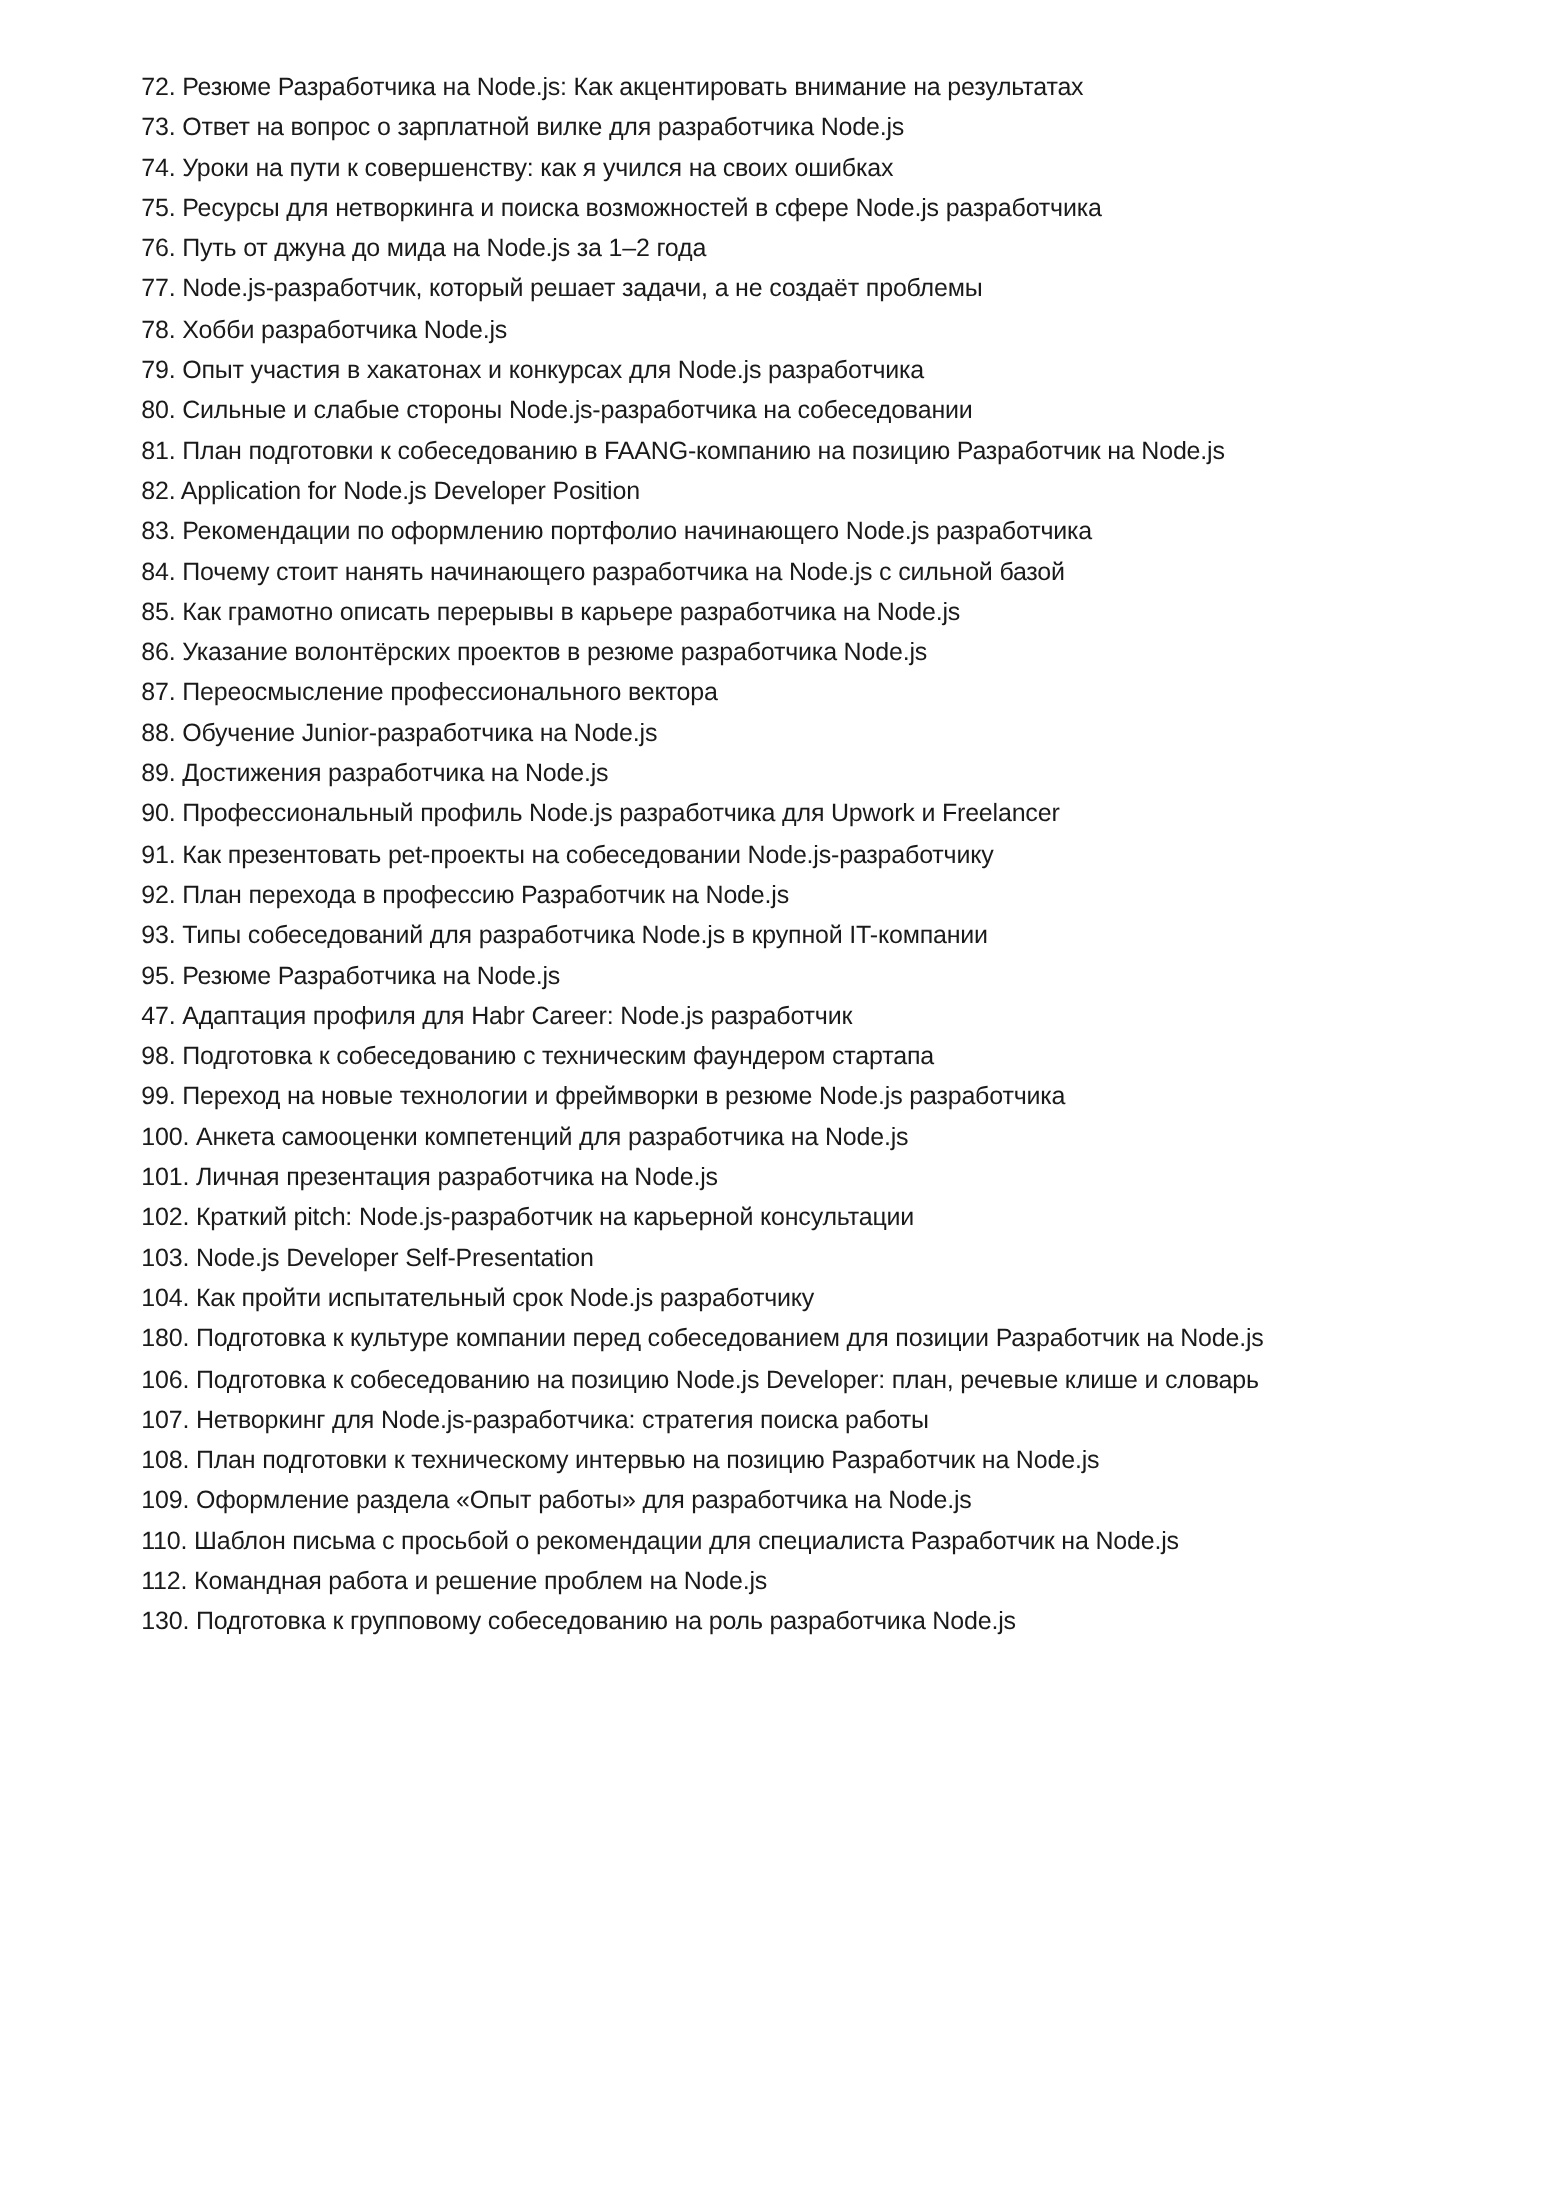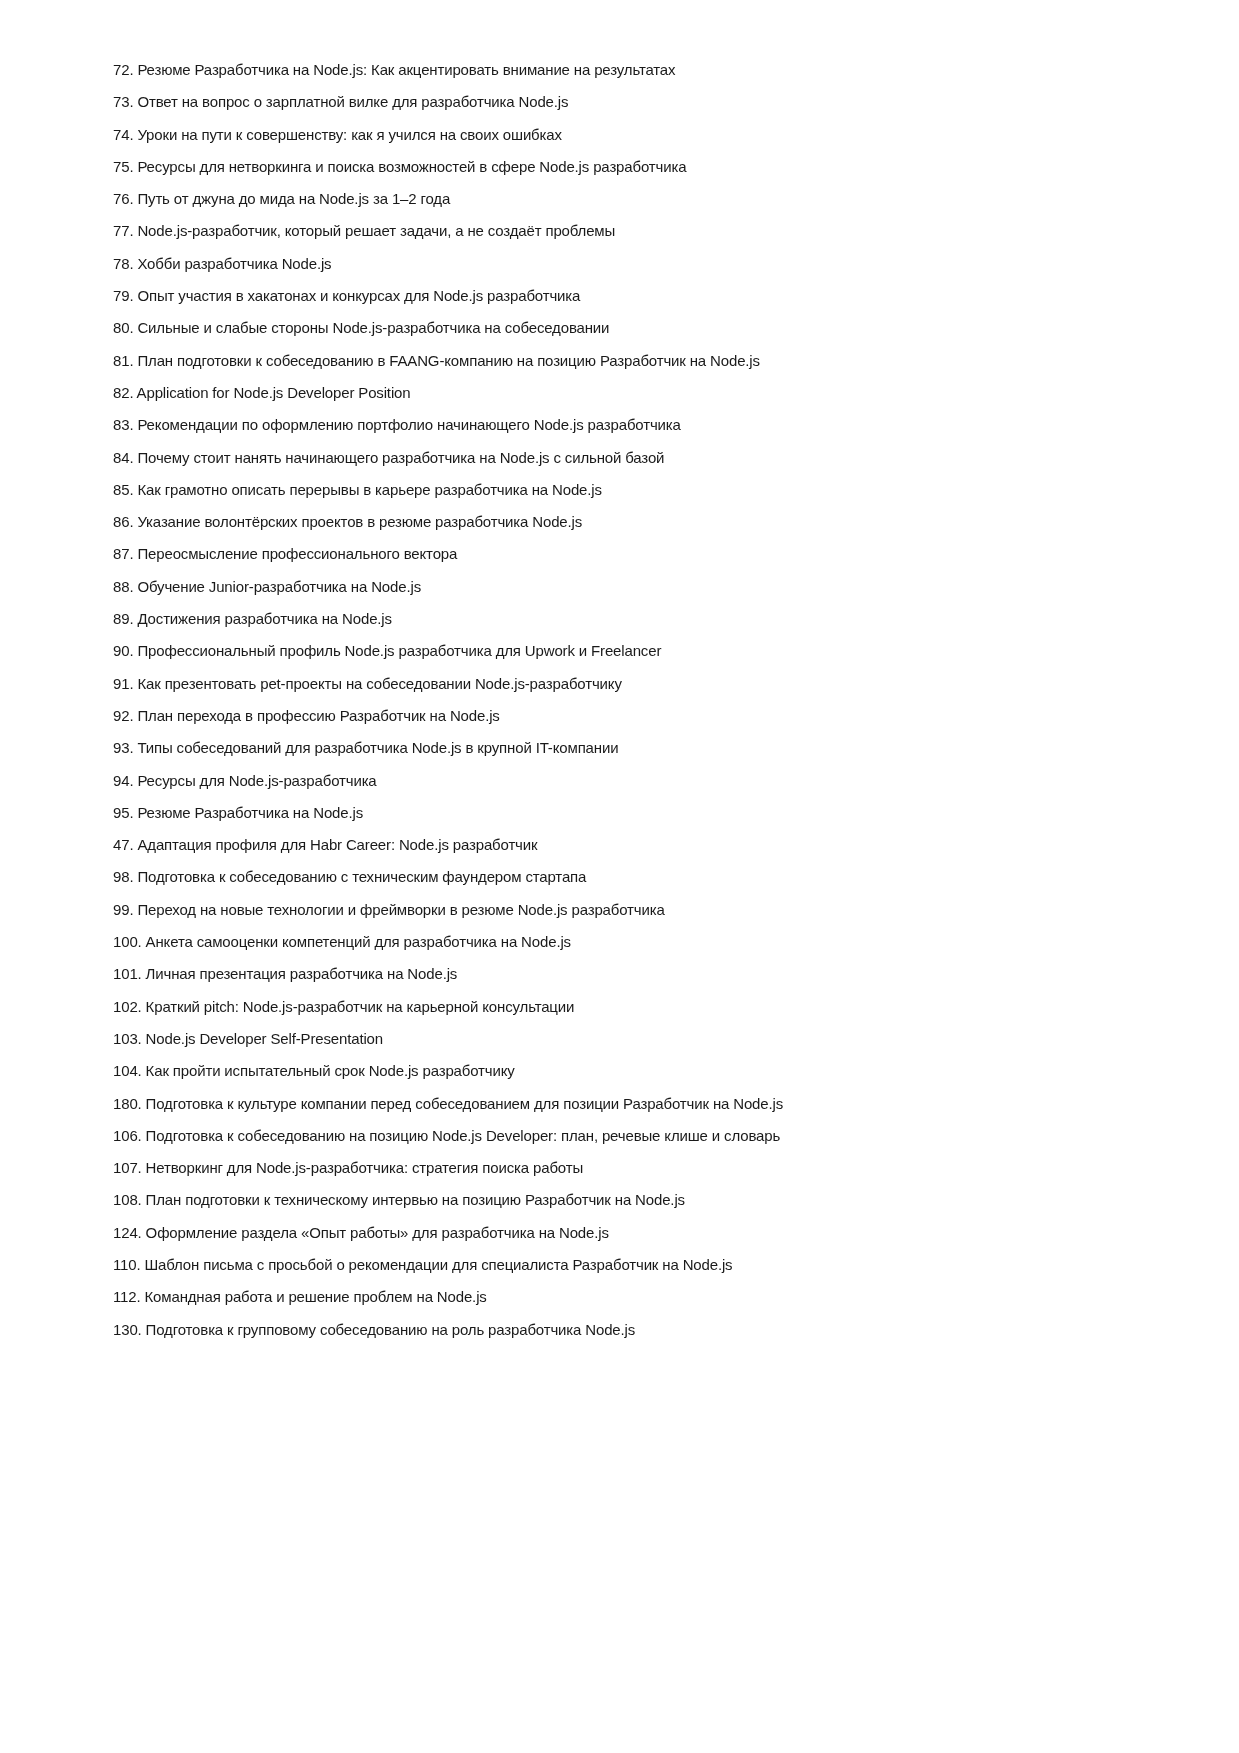--- a/index.html
+++ b/index.html
@@ -8,21 +8,21 @@
       height: 1753px;
       position: relative;
       overflow: hidden;
     }
     .page {
       position: absolute;
       left: 113px;
       top: 54px;
       width: 975px;
       font-family: "Liberation Sans", "DejaVu Sans", sans-serif;
-      font-size: 15px;
+      font-size: 20px;
       line-height: 32.3px;
       color: #1a1a1a;
     }
     .item {
       margin: 0;
       padding: 0;
       letter-spacing: -0.15px;
     }
   </style>
 </head>
@@ -45,32 +45,31 @@
     <p class="item">84. Почему стоит нанять начинающего разработчика на Node.js с сильной базой</p>
     <p class="item">85. Как грамотно описать перерывы в карьере разработчика на Node.js</p>
     <p class="item">86. Указание волонтёрских проектов в резюме разработчика Node.js</p>
     <p class="item">87. Переосмысление профессионального вектора</p>
     <p class="item">88. Обучение Junior-разработчика на Node.js</p>
     <p class="item">89. Достижения разработчика на Node.js</p>
     <p class="item">90. Профессиональный профиль Node.js разработчика для Upwork и Freelancer</p>
     <p class="item">91. Как презентовать pet-проекты на собеседовании Node.js-разработчику</p>
     <p class="item">92. План перехода в профессию Разработчик на Node.js</p>
     <p class="item">93. Типы собеседований для разработчика Node.js в крупной IT-компании</p>
-    <p class="item">94. Ресурсы для Node.js-разработчика</p>
     <p class="item">95. Резюме Разработчика на Node.js</p>
     <p class="item">47. Адаптация профиля для Habr Career: Node.js разработчик</p>
     <p class="item">98. Подготовка к собеседованию с техническим фаундером стартапа</p>
     <p class="item">99. Переход на новые технологии и фреймворки в резюме Node.js разработчика</p>
     <p class="item">100. Анкета самооценки компетенций для разработчика на Node.js</p>
     <p class="item">101. Личная презентация разработчика на Node.js</p>
     <p class="item">102. Краткий pitch: Node.js-разработчик на карьерной консультации</p>
     <p class="item">103. Node.js Developer Self-Presentation</p>
     <p class="item">104. Как пройти испытательный срок Node.js разработчику</p>
     <p class="item">180. Подготовка к культуре компании перед собеседованием для позиции Разработчик на Node.js</p>
     <p class="item">106. Подготовка к собеседованию на позицию Node.js Developer: план, речевые клише и словарь</p>
     <p class="item">107. Нетворкинг для Node.js-разработчика: стратегия поиска работы</p>
     <p class="item">108. План подготовки к техническому интервью на позицию Разработчик на Node.js</p>
-    <p class="item">124. Оформление раздела «Опыт работы» для разработчика на Node.js</p>
+    <p class="item">109. Оформление раздела «Опыт работы» для разработчика на Node.js</p>
     <p class="item">110. Шаблон письма с просьбой о рекомендации для специалиста Разработчик на Node.js</p>
     <p class="item">112. Командная работа и решение проблем на Node.js</p>
     <p class="item">130. Подготовка к групповому собеседованию на роль разработчика Node.js</p>
   </div>
 </div>
 
 </body></html>

